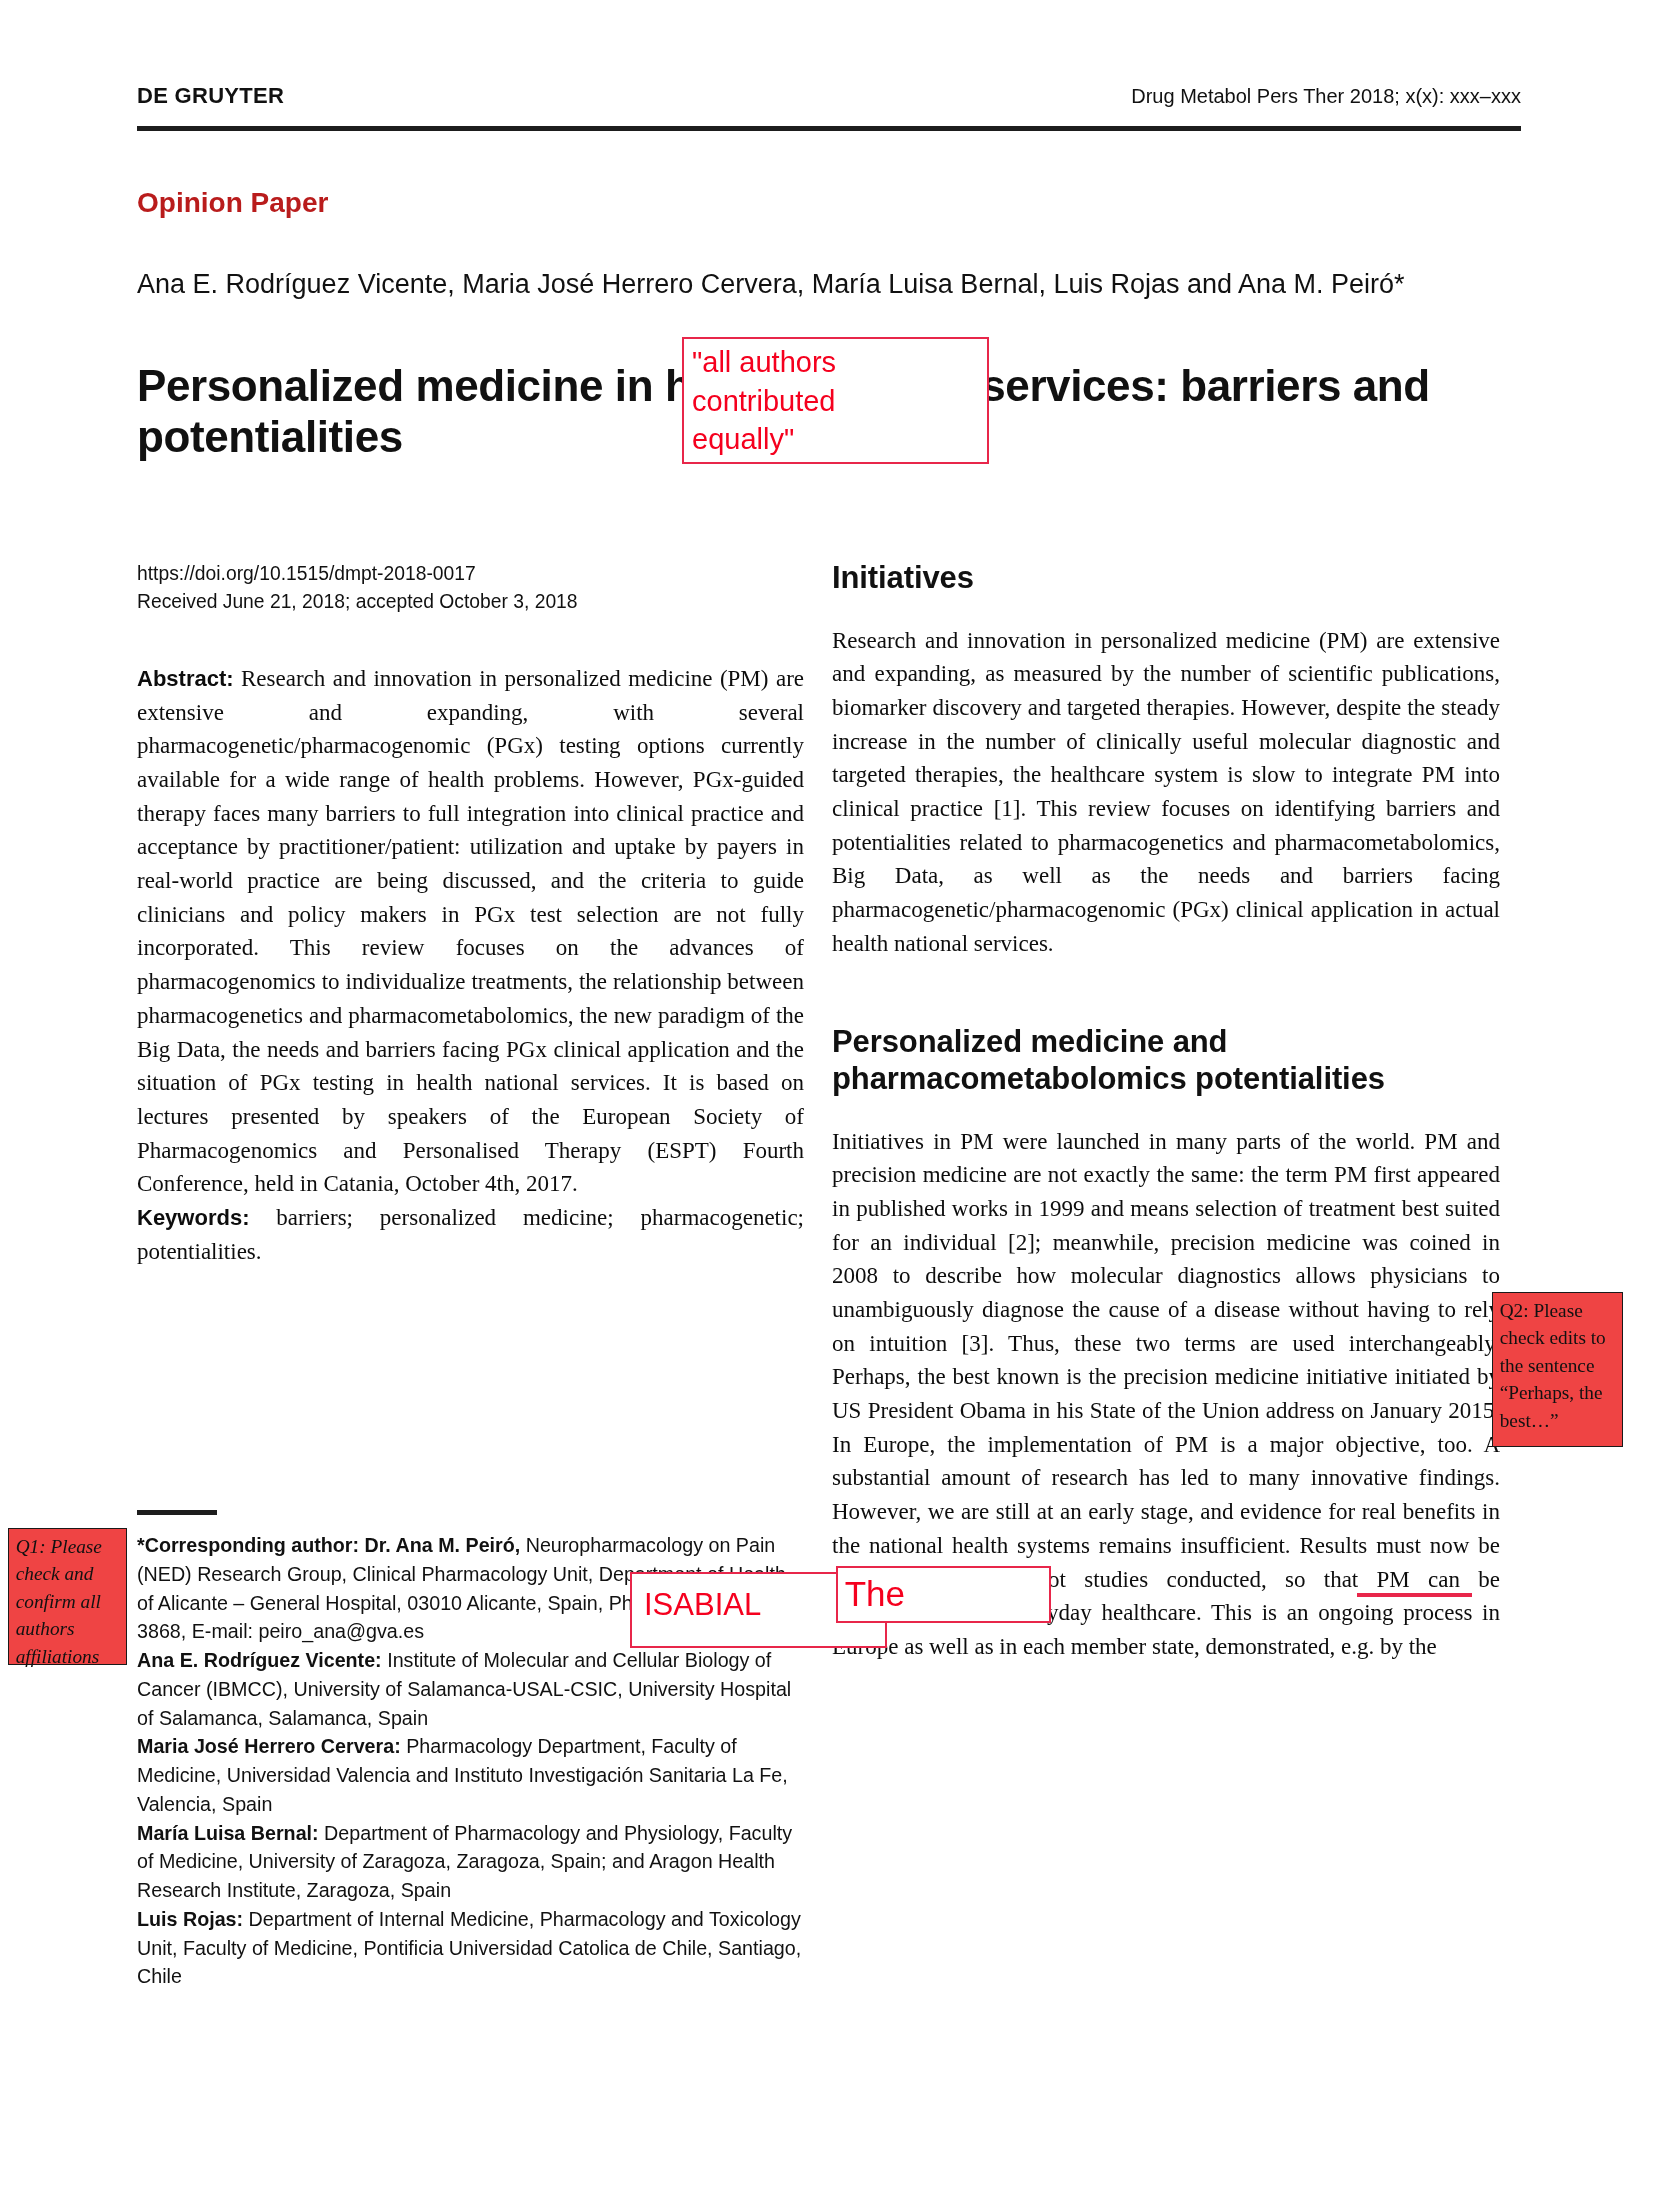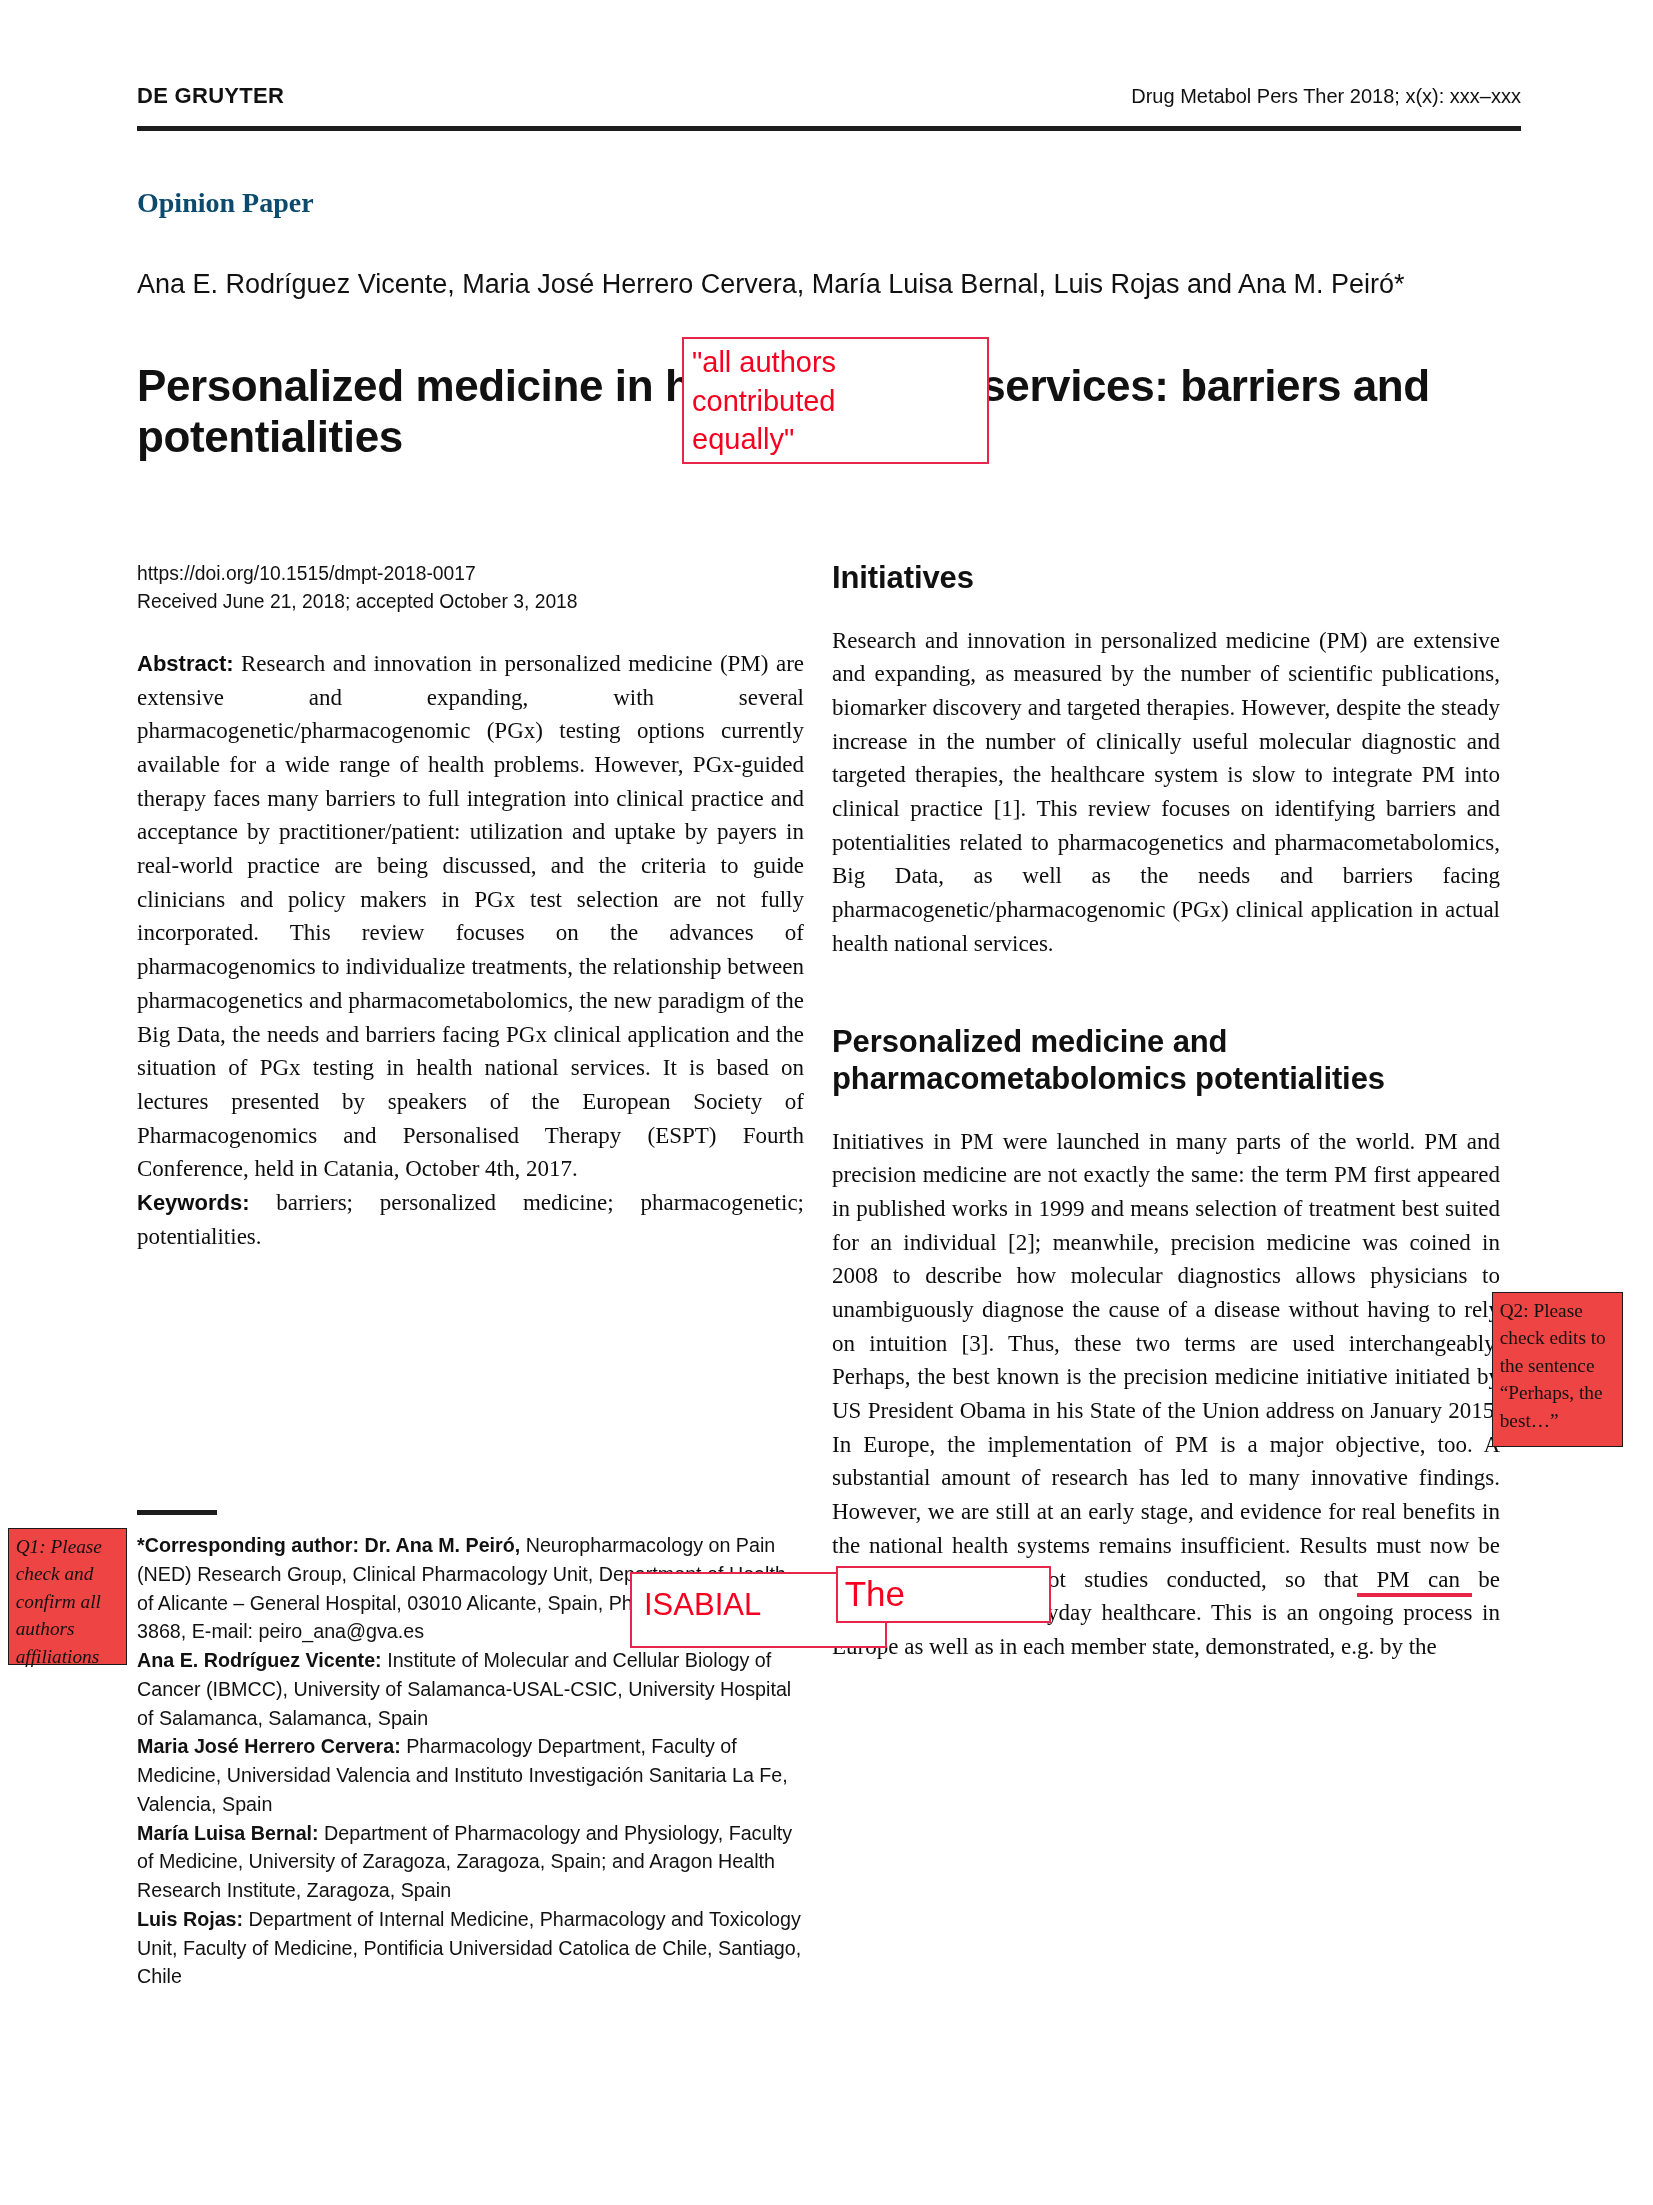--- a/index.html
+++ b/index.html
@@ -45,24 +45,24 @@
     width: 1384px;
     height: 4.7px;
     background: #1d1d1d;
   }
 
   
   .artType {
     position: absolute;
     left: 137px;
     top: 187px;
-    font-family: Liberation Serif, serif;
+    font-family: Liberation Sans, sans-serif;
     font-weight: bold;
     font-size: 28px;
-    color: #0c4a6e;
+    color: #b91c1c;
   }
 
   
   .authors {
     position: absolute;
     left: 137px;
     top: 267px;
     width: 1300px;
     font-family: "Liberation Sans", sans-serif;
     font-size: 27px;
@@ -96,21 +96,21 @@
     left: 832px;
     top: 560px;
     width: 668px;
   }
 
   .doi {
     font-family: "Liberation Sans", sans-serif;
     font-size: 19.3px;
     line-height: 1.45;
     color: #111;
-    margin-bottom: 31px;
+    margin-bottom: 46px;
   }
 
   p.body {
     margin: 0 0 0 0;
     font-size: 23px;
     line-height: 1.465;
     text-align: justify;
     -webkit-hyphens: none;
     hyphens: none;
     color: #0d0d0d;

